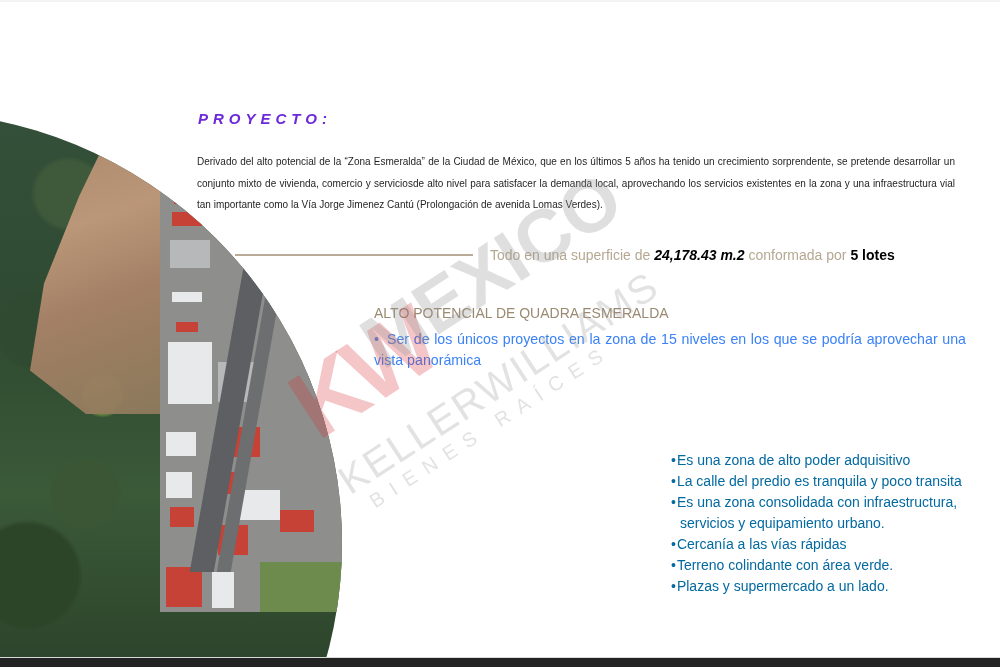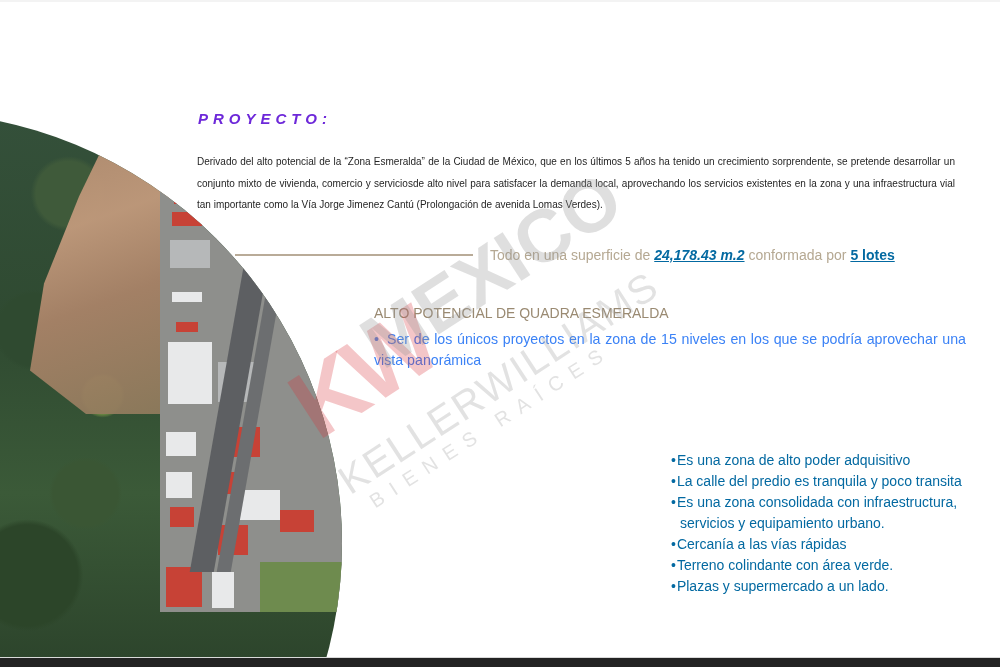--- a/index.html
+++ b/index.html
@@ -31,21 +31,21 @@
   .r-white { background:#e8e9ea; }
   .r-grey { background:#b6b8b9; }
   .r-green { background:#6e8b4e; }
 
   .divider-line { position:absolute; left:235px; top:254px; width:238px; height:2px; background:#b9ab98; }
 
   
   .heading { position:absolute; left:198px; top:110px; font-size:15px; font-weight:bold; font-style:italic; letter-spacing:5px; color:#6d28d9; }
   .intro { position:absolute; left:197px; top:151px; width:758px; font-size:10px; line-height:21.5px; text-align:justify; color:#252525; }
   .surface { position:absolute; left:490px; top:247px; font-size:14px; color:#b5a892; white-space:nowrap; }
-  .surface b { font-weight:bold; color:#0369a1;text-decoration:underline; }
+  .surface b { font-weight:bold; color:#000000; }
   .surface .num { font-style:italic; }
 
   .potencial-title { position:absolute; left:374px; top:305px; font-size:14px; color:#9a8a72; }
   .potencial-list { position:absolute; left:374px; top:329px; width:592px; font-size:14.2px; line-height:21px; text-align:justify; color:#3b82f6; margin:0; padding:0; list-style:none; }
   .potencial-list li { margin:0; }
   .potencial-list li .bullet { margin-right:8px; }
 
   .features { position:absolute; left:671px; top:450px; font-size:14px; line-height:21px; color:#0369a1; margin:0; padding:0; list-style:none; }
   .features li .bullet { margin-right:1px; }
   .features li .cont { display:block; padding-left:9px; }

